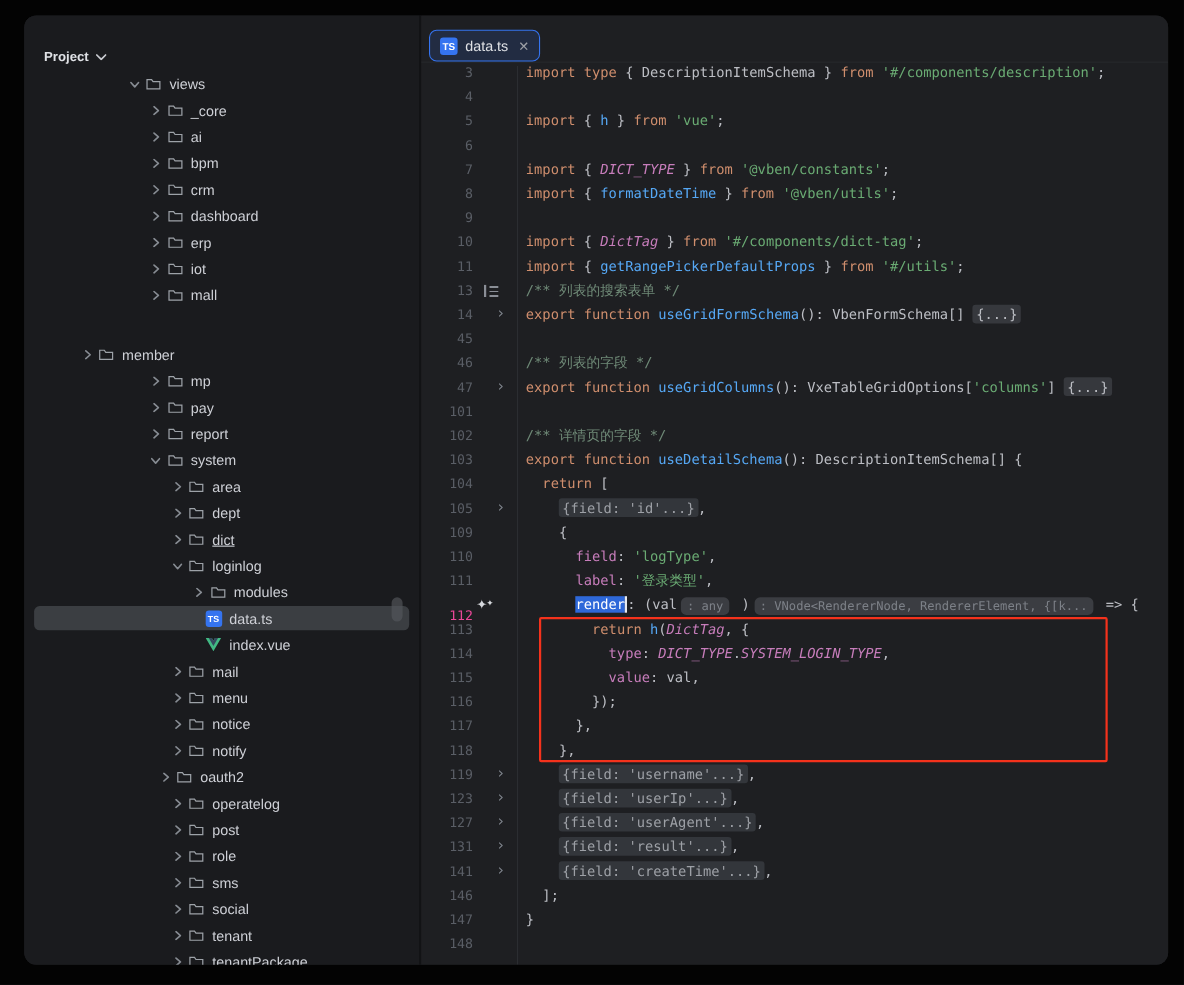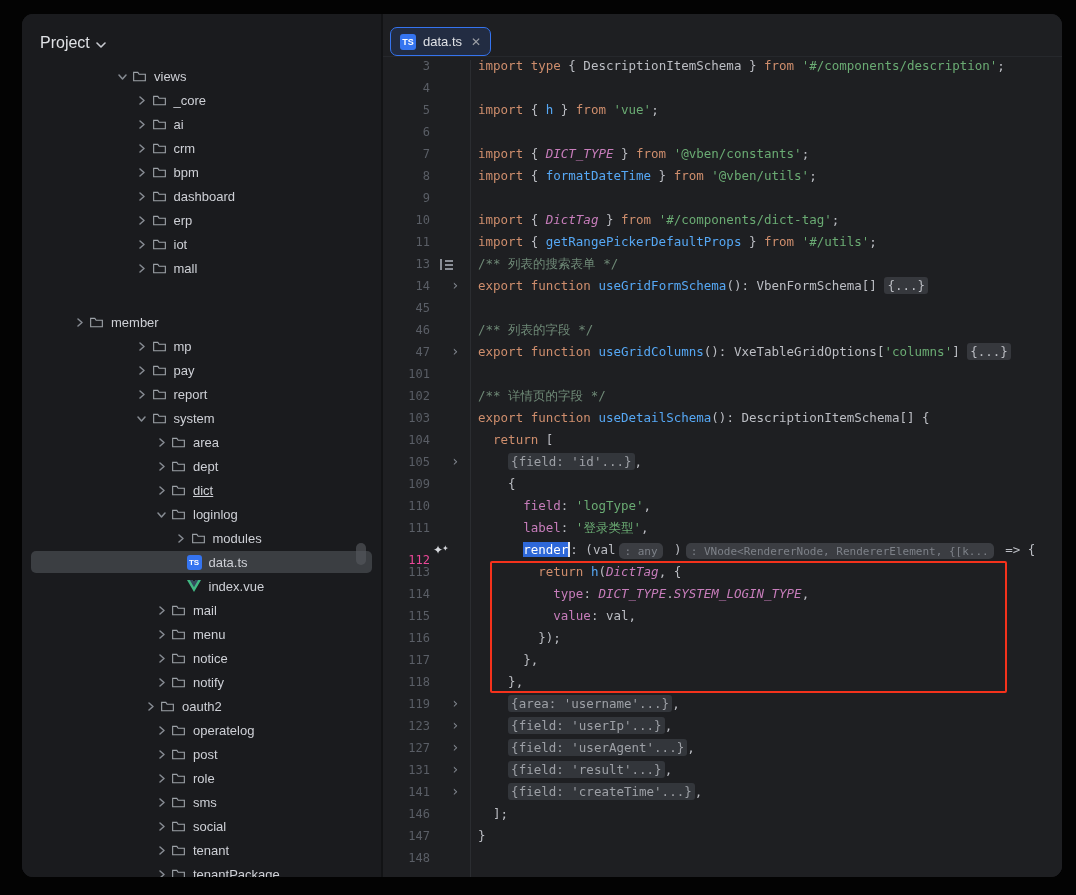--- a/index.html
+++ b/index.html
@@ -2,22 +2,22 @@
 <html><head>
 <meta charset="utf-8">
 <style>
   html,body{margin:0;padding:0;background:#030303;width:1076px;height:895px;overflow:hidden;}
   *{box-sizing:border-box;}
   .window{position:absolute;left:22px;top:14px;width:1040px;height:863px;background:#1e1f22;
           border-radius:11px;overflow:hidden;font-family:"Liberation Sans",sans-serif;}
   
   .sidebar{position:absolute;left:0;top:0;bottom:0;width:359px;background:#1a1b1e;}
   .side-divider{position:absolute;left:359px;top:0;bottom:0;width:2px;background:#121315;}
-  .proj-header{position:absolute;left:18px;top:20px;height:24px;display:flex;align-items:flex-start;gap:6px;
-               color:#dfe1e5;font-size:16px;font-weight:400;cursor:default;}
+  .proj-header{position:absolute;left:18px;top:20px;height:24px;display:flex;align-items:flex-end;gap:6px;
+               color:#dfe1e5;font-size:12px;font-weight:700;cursor:default;}
   .tree{position:absolute;left:0;top:50px;right:0;bottom:0;}
   .trow{position:relative;height:24px;display:flex;align-items:center;color:#ced0d6;font-size:13px;}
   .trow.sel::before{content:"";position:absolute;left:9px;right:9px;top:1px;bottom:1px;background:#3b3e42;border-radius:5px;}
   .trow>*{position:relative;}
   .chev{width:18px;height:16px;display:inline-flex;align-items:center;justify-content:center;flex:0 0 18px;color:#868b92;}
   .chev svg{display:block;}
   .chev.open svg{transform:rotate(90deg);}
   .chev.none{visibility:hidden;width:14px;flex:0 0 14px;}
   .ticon{width:17px;height:16px;display:inline-flex;align-items:center;justify-content:center;margin-right:6px;flex:0 0 17px;}
   .folder-svg{stroke:#9da2a8;fill:none;stroke-width:1.2;}
@@ -116,34 +116,34 @@
           <span class="chev ">
             <svg width="9" height="9" viewBox="0 0 9 9">
               <polyline points="3,1 7,4.5 3,8" fill="none" stroke="currentColor" stroke-width="1.5" stroke-linecap="round" stroke-linejoin="round"></polyline>
             </svg>
           </span>
           <span class="ticon">
             <svg width="15" height="13" viewBox="0 0 16 14">
               <path class="folder-svg" d="M1.7 3.2 V11.6 H14.3 V4.6 H7.6 L6.2 2.6 H1.7 Z"></path>
             </svg>
           </span>
+          <span>bpm</span>
+        </div>
+        <div class="trow" style="padding-left: 110.5px;">
+          <span class="chev ">
+            <svg width="9" height="9" viewBox="0 0 9 9">
+              <polyline points="3,1 7,4.5 3,8" fill="none" stroke="currentColor" stroke-width="1.5" stroke-linecap="round" stroke-linejoin="round"></polyline>
+            </svg>
+          </span>
+          <span class="ticon">
+            <svg width="15" height="13" viewBox="0 0 16 14">
+              <path class="folder-svg" d="M1.7 3.2 V11.6 H14.3 V4.6 H7.6 L6.2 2.6 H1.7 Z"></path>
+            </svg>
+          </span>
           <span>crm</span>
-        </div>
-        <div class="trow" style="padding-left: 110.5px;">
-          <span class="chev ">
-            <svg width="9" height="9" viewBox="0 0 9 9">
-              <polyline points="3,1 7,4.5 3,8" fill="none" stroke="currentColor" stroke-width="1.5" stroke-linecap="round" stroke-linejoin="round"></polyline>
-            </svg>
-          </span>
-          <span class="ticon">
-            <svg width="15" height="13" viewBox="0 0 16 14">
-              <path class="folder-svg" d="M1.7 3.2 V11.6 H14.3 V4.6 H7.6 L6.2 2.6 H1.7 Z"></path>
-            </svg>
-          </span>
-          <span>bpm</span>
         </div>
         <div class="trow" style="padding-left: 110.5px;">
           <span class="chev ">
             <svg width="9" height="9" viewBox="0 0 9 9">
               <polyline points="3,1 7,4.5 3,8" fill="none" stroke="currentColor" stroke-width="1.5" stroke-linecap="round" stroke-linejoin="round"></polyline>
             </svg>
           </span>
           <span class="ticon">
             <svg width="15" height="13" viewBox="0 0 16 14">
               <path class="folder-svg" d="M1.7 3.2 V11.6 H14.3 V4.6 H7.6 L6.2 2.6 H1.7 Z"></path>
@@ -626,21 +626,21 @@
             <span class="lnum">117</span>
             <pre class="ct"><span class="td">      },</span></pre>
           </div>
           <div class="crow">
             <span class="lnum">118</span>
             <pre class="ct"><span class="td">    },</span></pre>
           </div>
           <div class="crow">
             <span class="lnum">119</span>
             <span class="gfoldI">›</span>
-            <pre class="ct"><span class="td">    </span><span class="pillL">{area: 'username'...}</span><span class="td">,</span></pre>
+            <pre class="ct"><span class="td">    </span><span class="pillL">{field: 'username'...}</span><span class="td">,</span></pre>
           </div>
           <div class="crow">
             <span class="lnum">123</span>
             <span class="gfoldI">›</span>
             <pre class="ct"><span class="td">    </span><span class="pillL">{field: 'userIp'...}</span><span class="td">,</span></pre>
           </div>
           <div class="crow">
             <span class="lnum">127</span>
             <span class="gfoldI">›</span>
             <pre class="ct"><span class="td">    </span><span class="pillL">{field: 'userAgent'...}</span><span class="td">,</span></pre>

